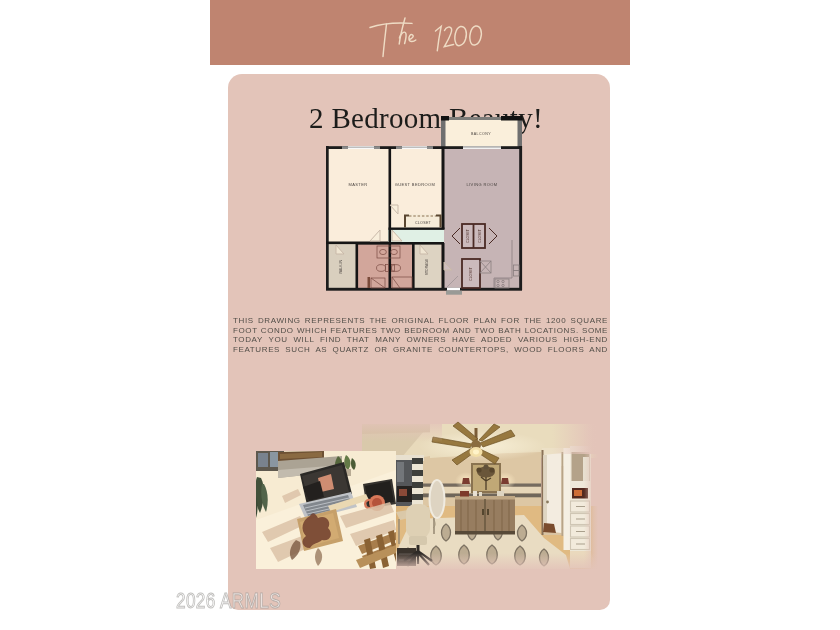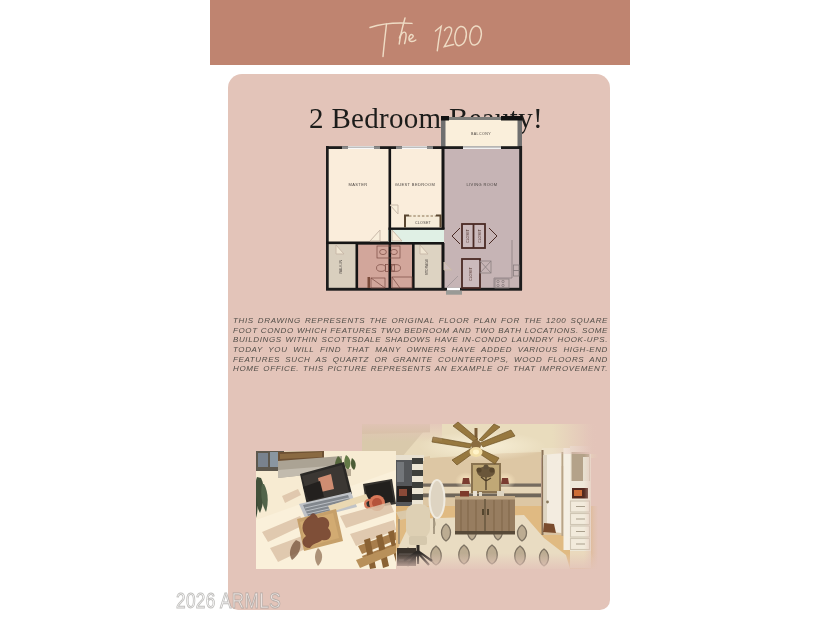--- a/index.html
+++ b/index.html
@@ -1,21 +1,21 @@
 <!DOCTYPE html>
 <html><head>
 <meta charset="utf-8">
 <style>
 html,body{margin:0;padding:0;}
 body{width:840px;height:630px;background:#ffffff;font-family:"Liberation Sans",sans-serif;position:relative;overflow:hidden;}
 .header{position:absolute;left:210px;top:0;width:420px;height:65px;background:#bf8470;}
 .panel{position:absolute;left:228px;top:74px;width:382px;height:536px;background:#e3c4b9;border-radius:14px 14px 10px 10px;}
 .title{position:absolute;left:235px;top:78px;width:382px;text-align:center;font-family:"Liberation Serif",serif;font-size:29px;color:#1c1c1a;letter-spacing:0.3px;margin-top:24px;}
 .desc{position:absolute;left:233px;top:316px;width:375px;font-size:8px;line-height:9.62px;letter-spacing:0.62px;color:#524e48;}
-.desc div{text-align:justify;text-align-last:justify;font-style:italic;}
+.desc div{text-align:justify;text-align-last:justify;}
 .wm{position:absolute;left:176px;top:588px;font-size:22px;color:rgba(255,255,255,0.66);-webkit-text-stroke:1px rgba(150,148,145,0.6);letter-spacing:0.5px;transform:scaleX(0.78);transform-origin:0 0;}
 </style>
 </head>
 <body>
 <div class="header"></div>
 <div class="panel"></div>
 
 <svg style="position:absolute;left:365px;top:14px" width="125" height="48" viewBox="365 14 125 48">
 <g fill="none" stroke="#eedbc4" stroke-width="1.45" stroke-linecap="round">
 <path d="M370 27.5 C 381 23.8, 397 22.3, 412 23.4"></path>
@@ -156,24 +156,22 @@
 <text x="482" y="186" font-size="4" fill="#4a4440" text-anchor="middle" letter-spacing="0.4">LIVING ROOM</text>
 <text x="423" y="223.5" font-size="3.6" fill="#4a4440" text-anchor="middle" letter-spacing="0.3">CLOSET</text>
 <text x="342" y="267" font-size="3.4" fill="#4a4440" text-anchor="middle" transform="rotate(-90 342 267)">WALK-IN</text>
 <text x="428" y="267" font-size="3.4" fill="#4a4440" text-anchor="middle" transform="rotate(-90 428 267)">STORAGE</text>
 </g>
 </svg>
 
 <div class="desc">
 <div>THIS DRAWING REPRESENTS THE ORIGINAL FLOOR PLAN FOR THE 1200 SQUARE</div>
 <div>FOOT CONDO WHICH FEATURES TWO BEDROOM AND TWO BATH LOCATIONS. SOME</div>
-<div>BUILDINGS WITHIN SCOTTSDALE SHADOWS HAVE IN-CONDO LAUNDRY HOOK-UPS.</div>
 <div>TODAY YOU WILL FIND THAT MANY OWNERS HAVE ADDED VARIOUS HIGH-END</div>
 <div>FEATURES SUCH AS QUARTZ OR GRANITE COUNTERTOPS, WOOD FLOORS AND</div>
-<div>HOME OFFICE. THIS PICTURE REPRESENTS AN EXAMPLE OF THAT IMPROVEMENT.</div>
 </div>
 
 <svg style="position:absolute;left:360px;top:421px" width="240" height="150" viewBox="360 421 240 150">
 <defs>
 <linearGradient id="fadeR" x1="0" y1="0" x2="1" y2="0">
 <stop offset="0" stop-color="#e3c4b9" stop-opacity="0"></stop>
 <stop offset="0.7" stop-color="#e3c4b9" stop-opacity="0.8"></stop>
 <stop offset="1" stop-color="#e3c4b9" stop-opacity="1"></stop>
 </linearGradient>
 <linearGradient id="fadeB" x1="0" y1="0" x2="0" y2="1">

